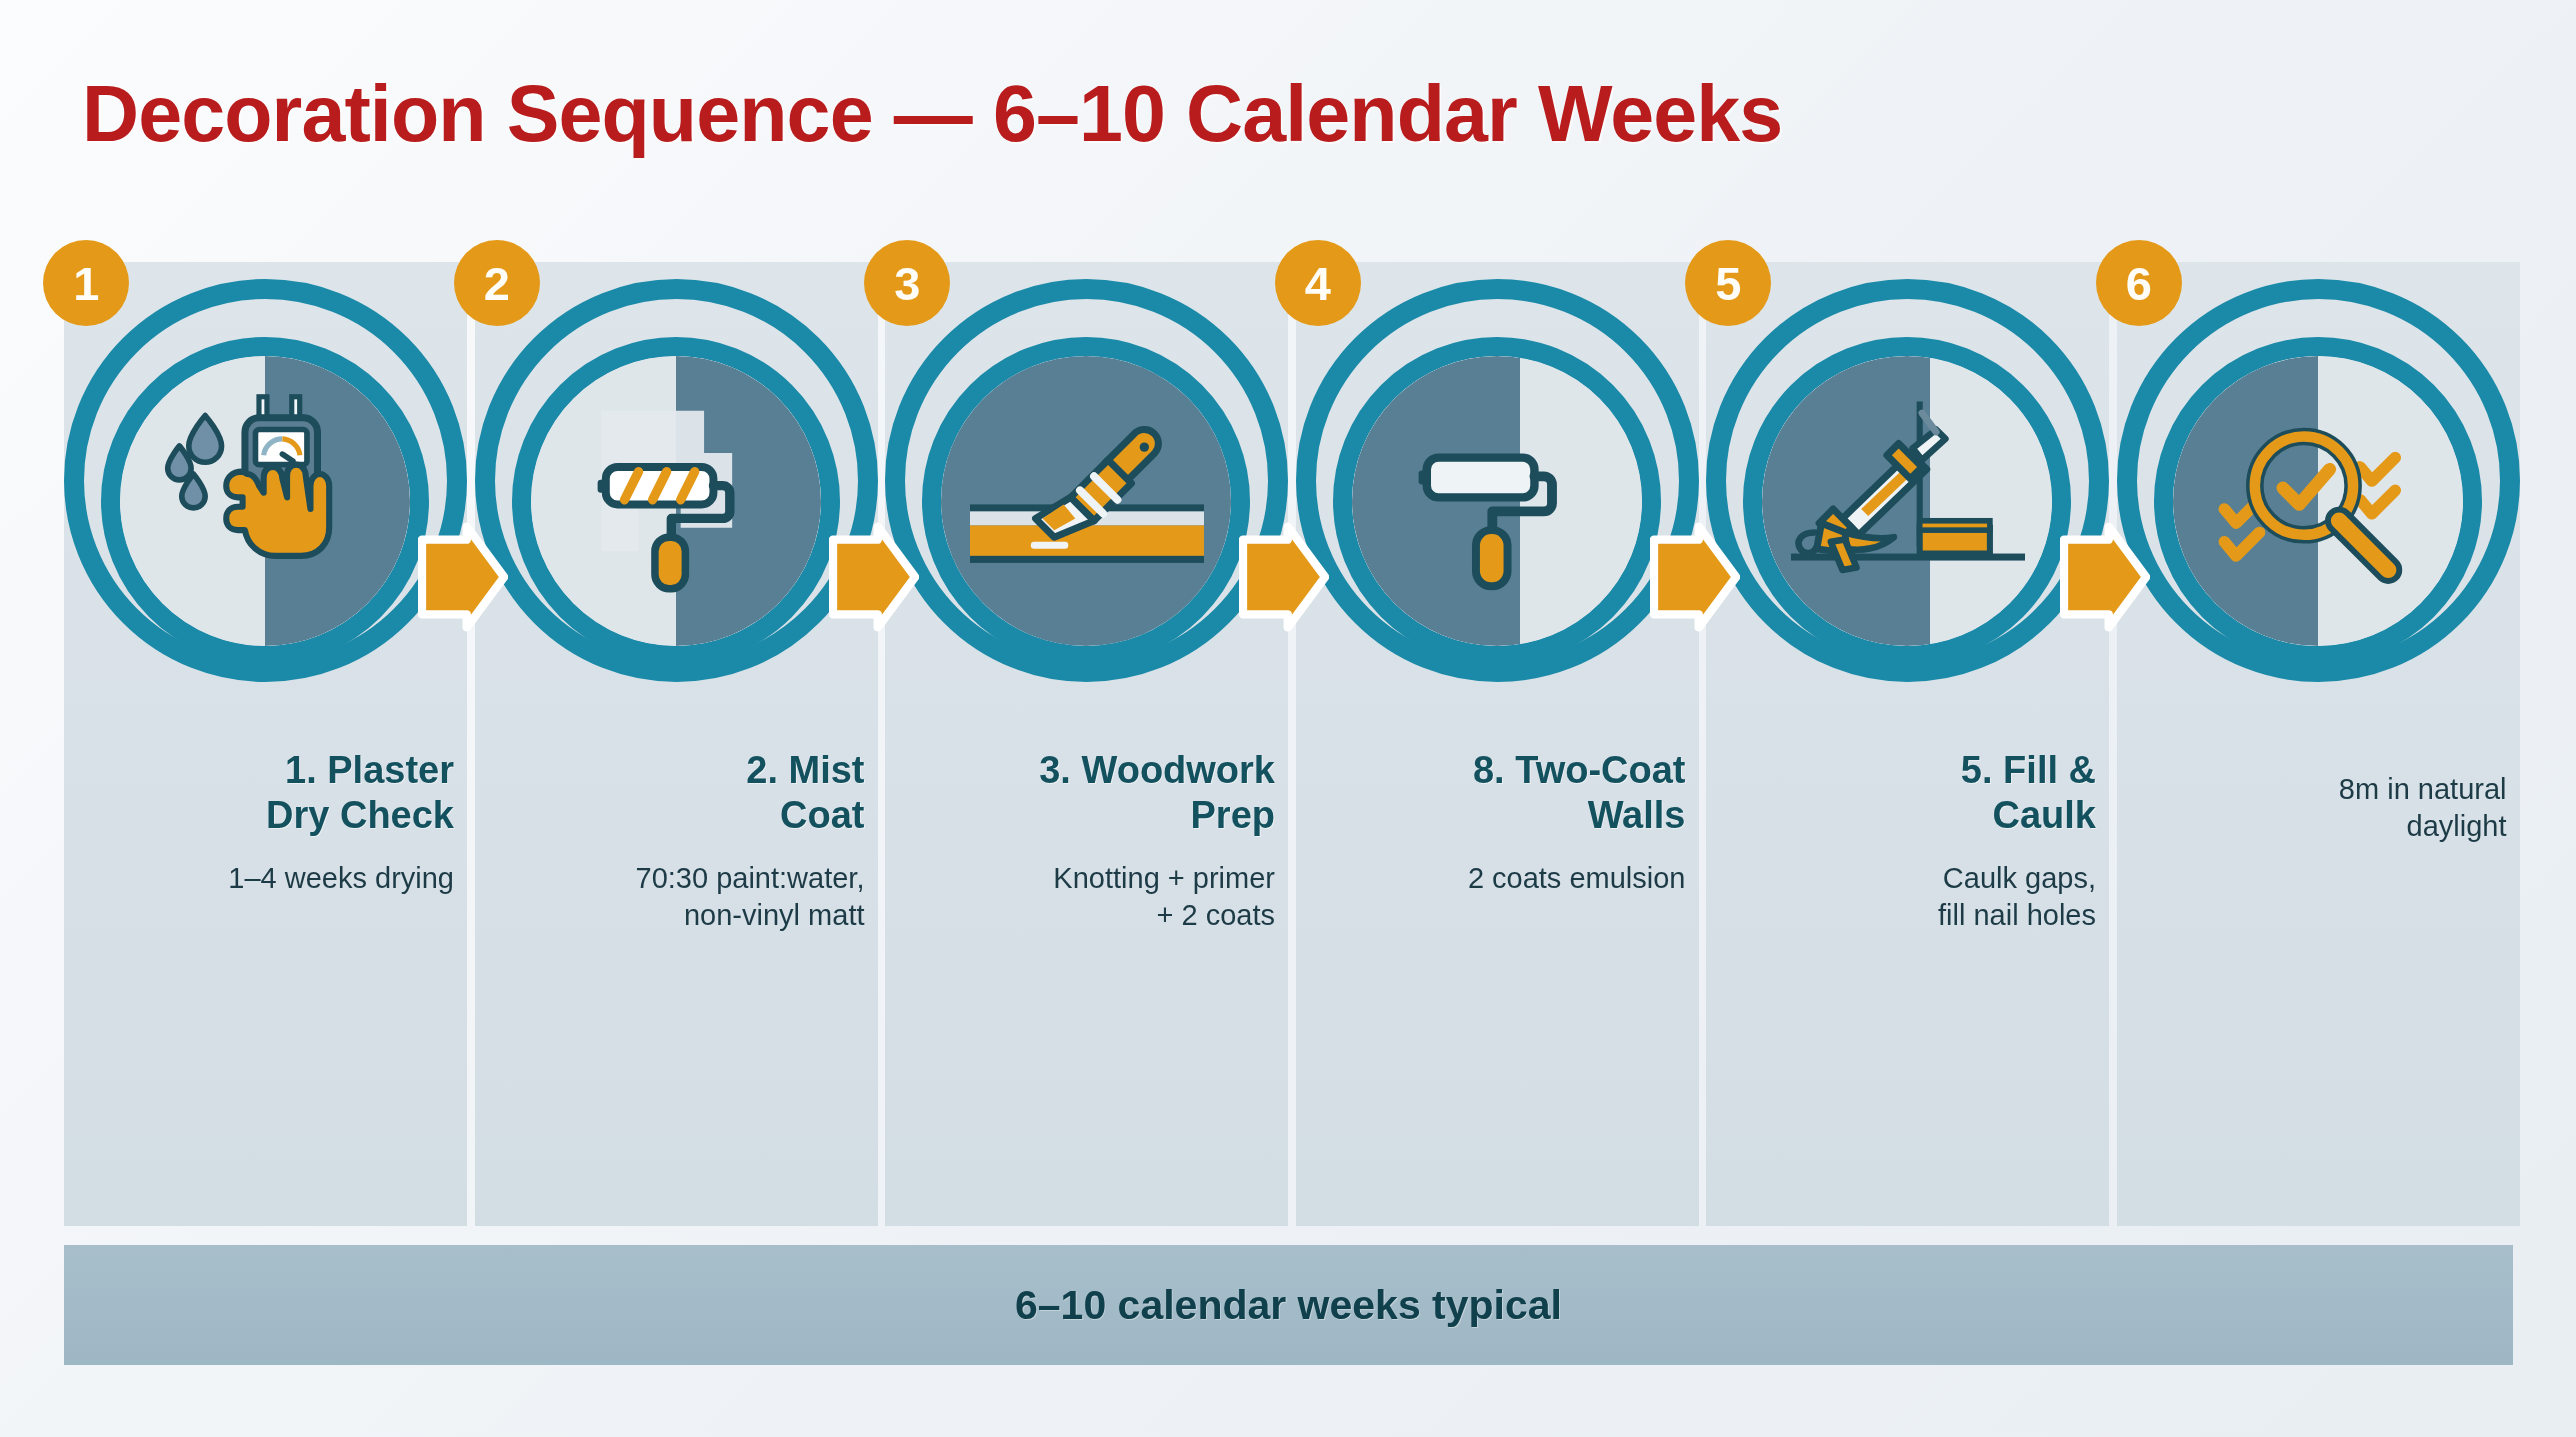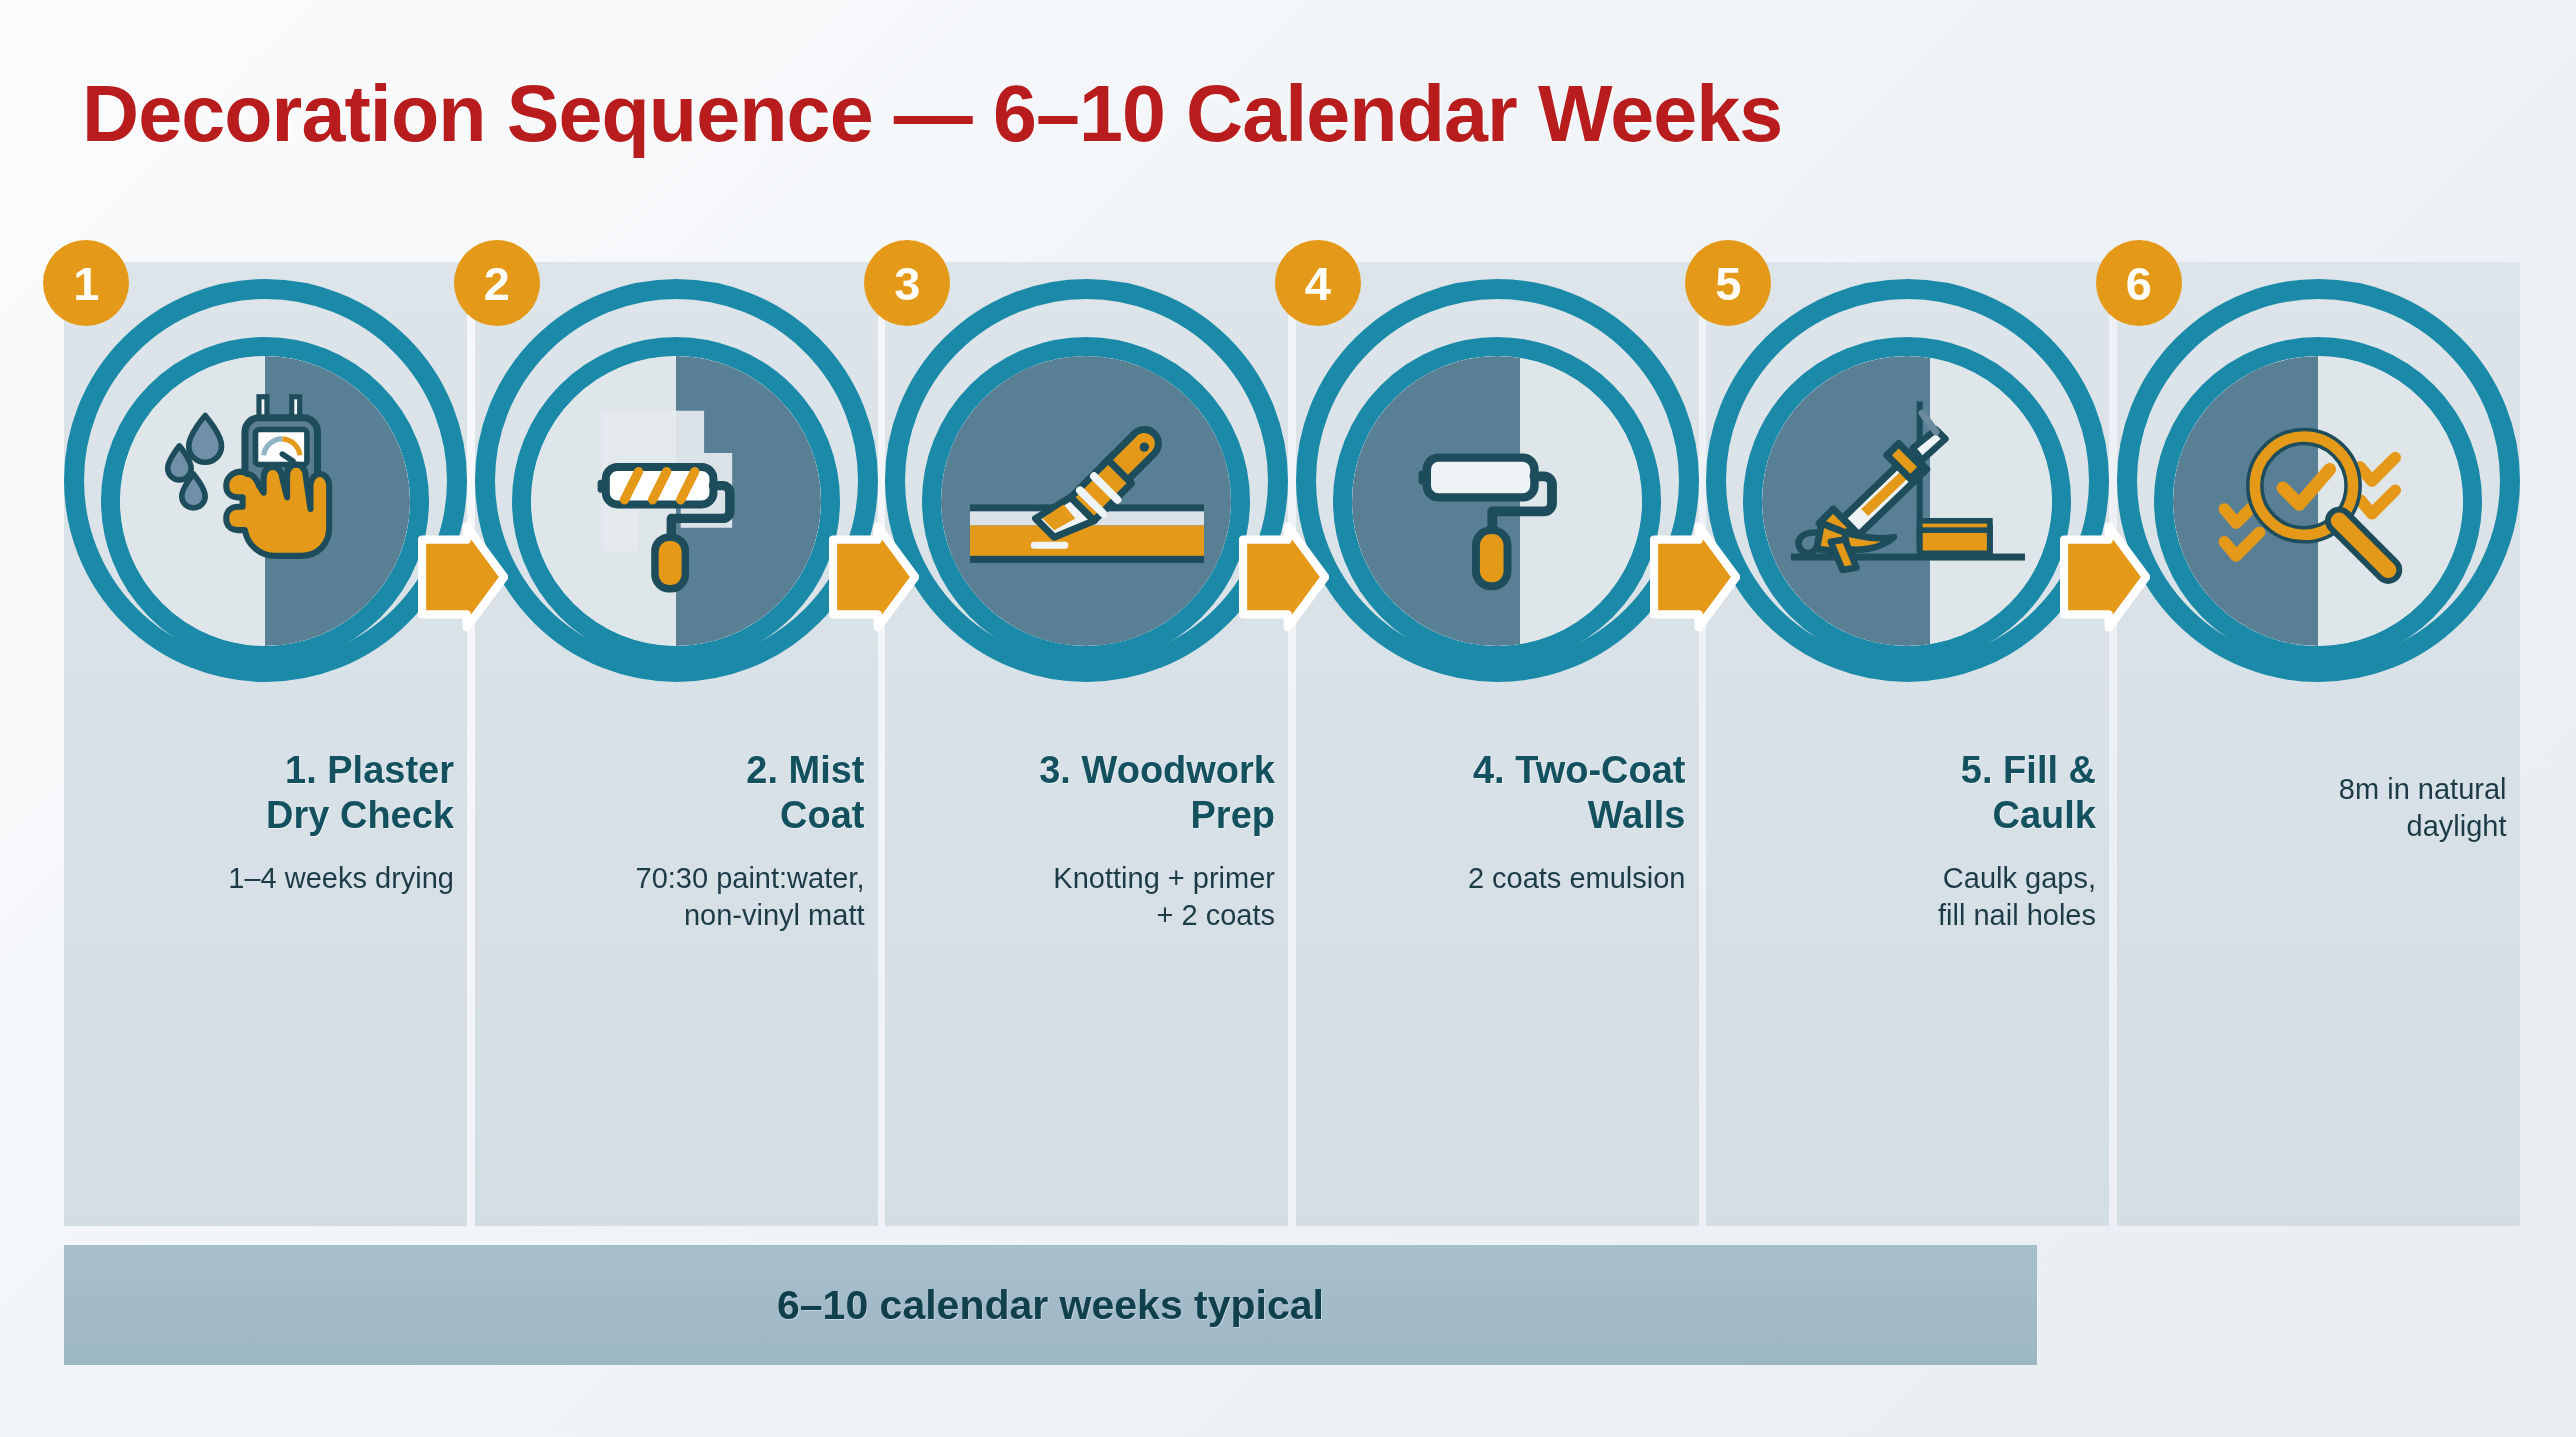--- a/index.html
+++ b/index.html
@@ -152,21 +152,21 @@
     color: #1d3b46;
     line-height: 1.28;
     white-space: pre-line;
   }
 
   
   .footer-bar {
     position: absolute;
     left: 64px;
     top: 1245px;
-    width: 1973px;
+    width: 2449px;
     height: 120px;
     background: linear-gradient(180deg,#a8bfcb 0%, #9eb7c4 100%);
     display: flex;
     align-items: center;
     justify-content: center;
   }
   .footer-text {
     font-size: 41px;
     font-weight: bold;
     color: #11404d;
@@ -325,21 +325,21 @@
           <rect x="16.5" y="45.5" width="4.5" height="6" rx="1.4" fill="#1d4c5b"></rect>
           <path d="M66 48 h4 a3.5 3.5 0 0 1 3.5 3.5 v8 a3.5 3.5 0 0 1-3.5 3.5 h-22 v10" fill="none" stroke="#1d4c5b" stroke-width="4.2" stroke-linecap="round" stroke-linejoin="round"></path>
           <rect x="41" y="71" width="13.5" height="24" rx="6.5" fill="#e49a18" stroke="#1d4c5b" stroke-width="3.4"></rect>
         </svg>
       </div>
       <svg class="arrow" viewBox="0 0 96 120">
         <path d="M4 20 L52 20 L52 6 L92 60 L52 114 L52 100 L4 100 Z" fill="#e49a18" stroke="#ffffff" stroke-width="9" stroke-linejoin="round"></path>
       </svg>
     </div>
     <div class="card-text">
-      <div class="step-title">4. Two-Coat
+      <div class="step-title">8. Two-Coat
 Walls</div>
       <div class="step-desc">2 coats emulsion</div>
     </div>
   </div>
 
   <div class="step">
     <div class="medallion">
       <div class="badge">5</div>
       <div class="ring-outer"></div>
       <div class="ring-inner">

